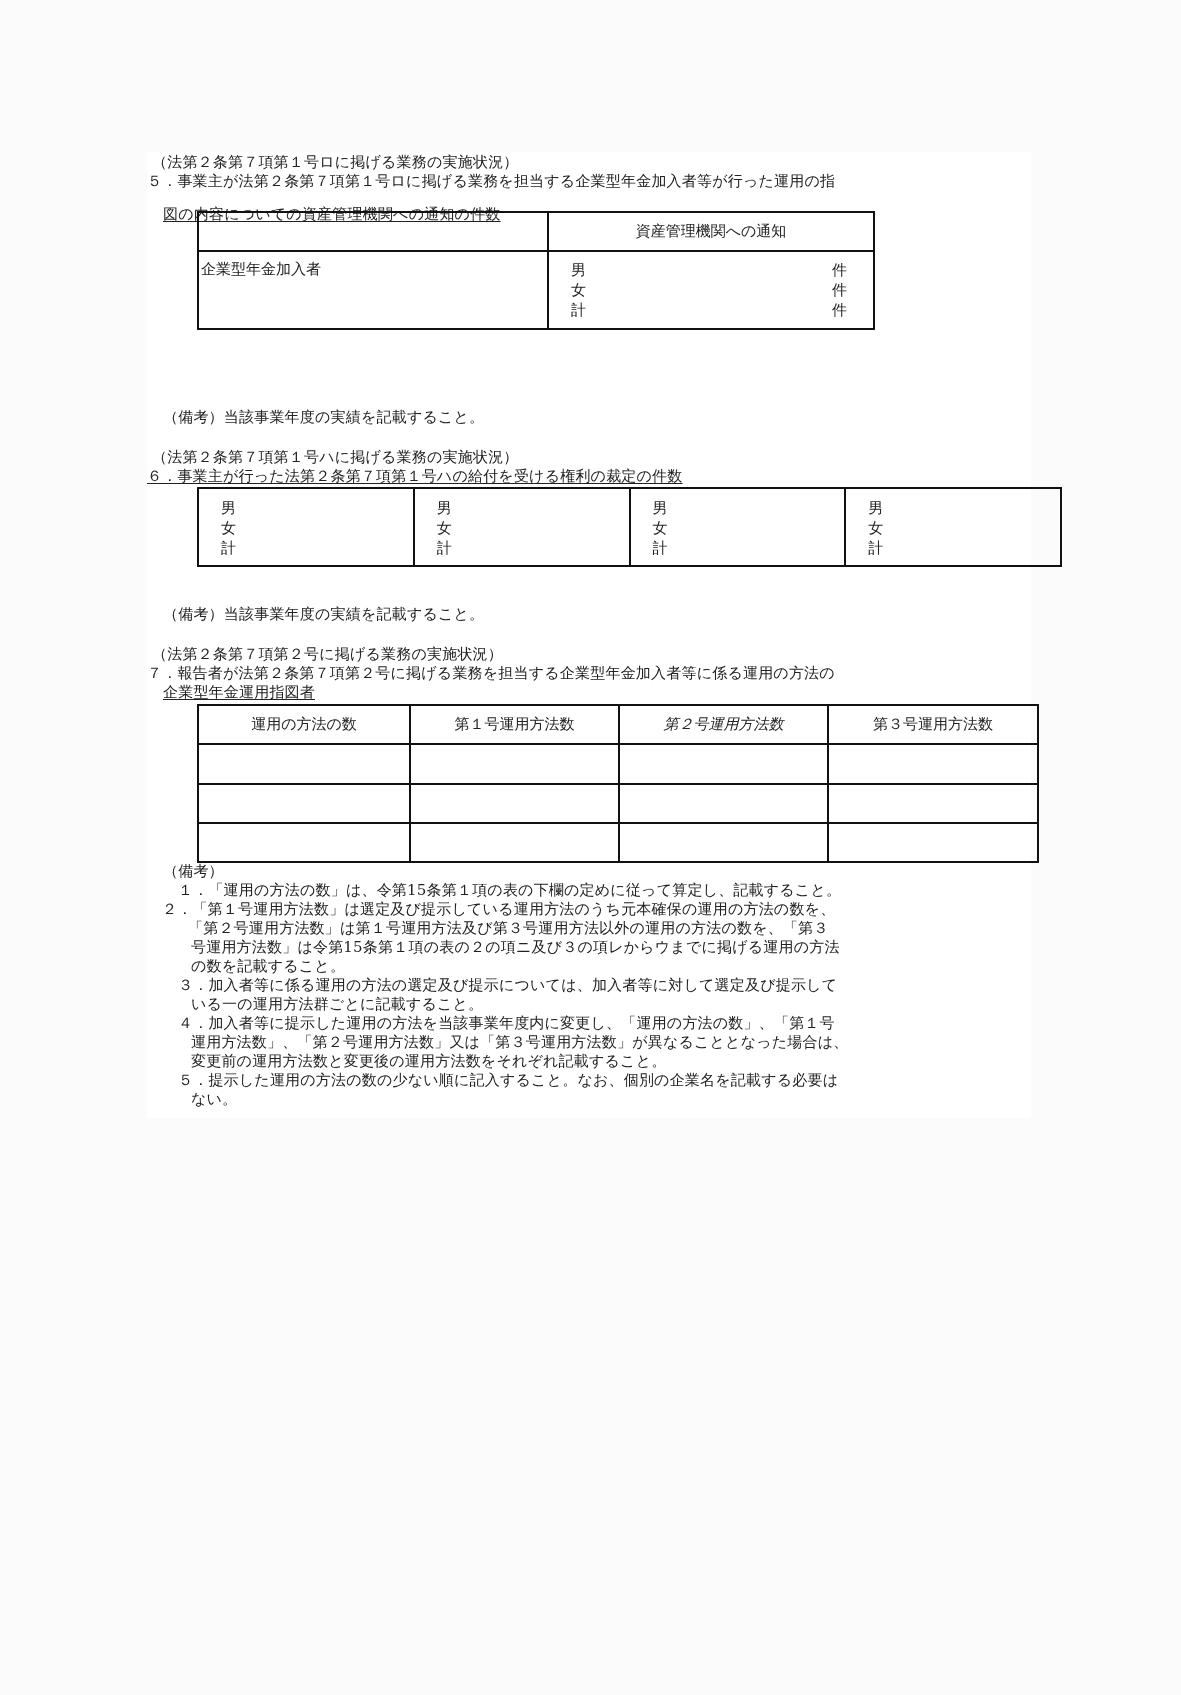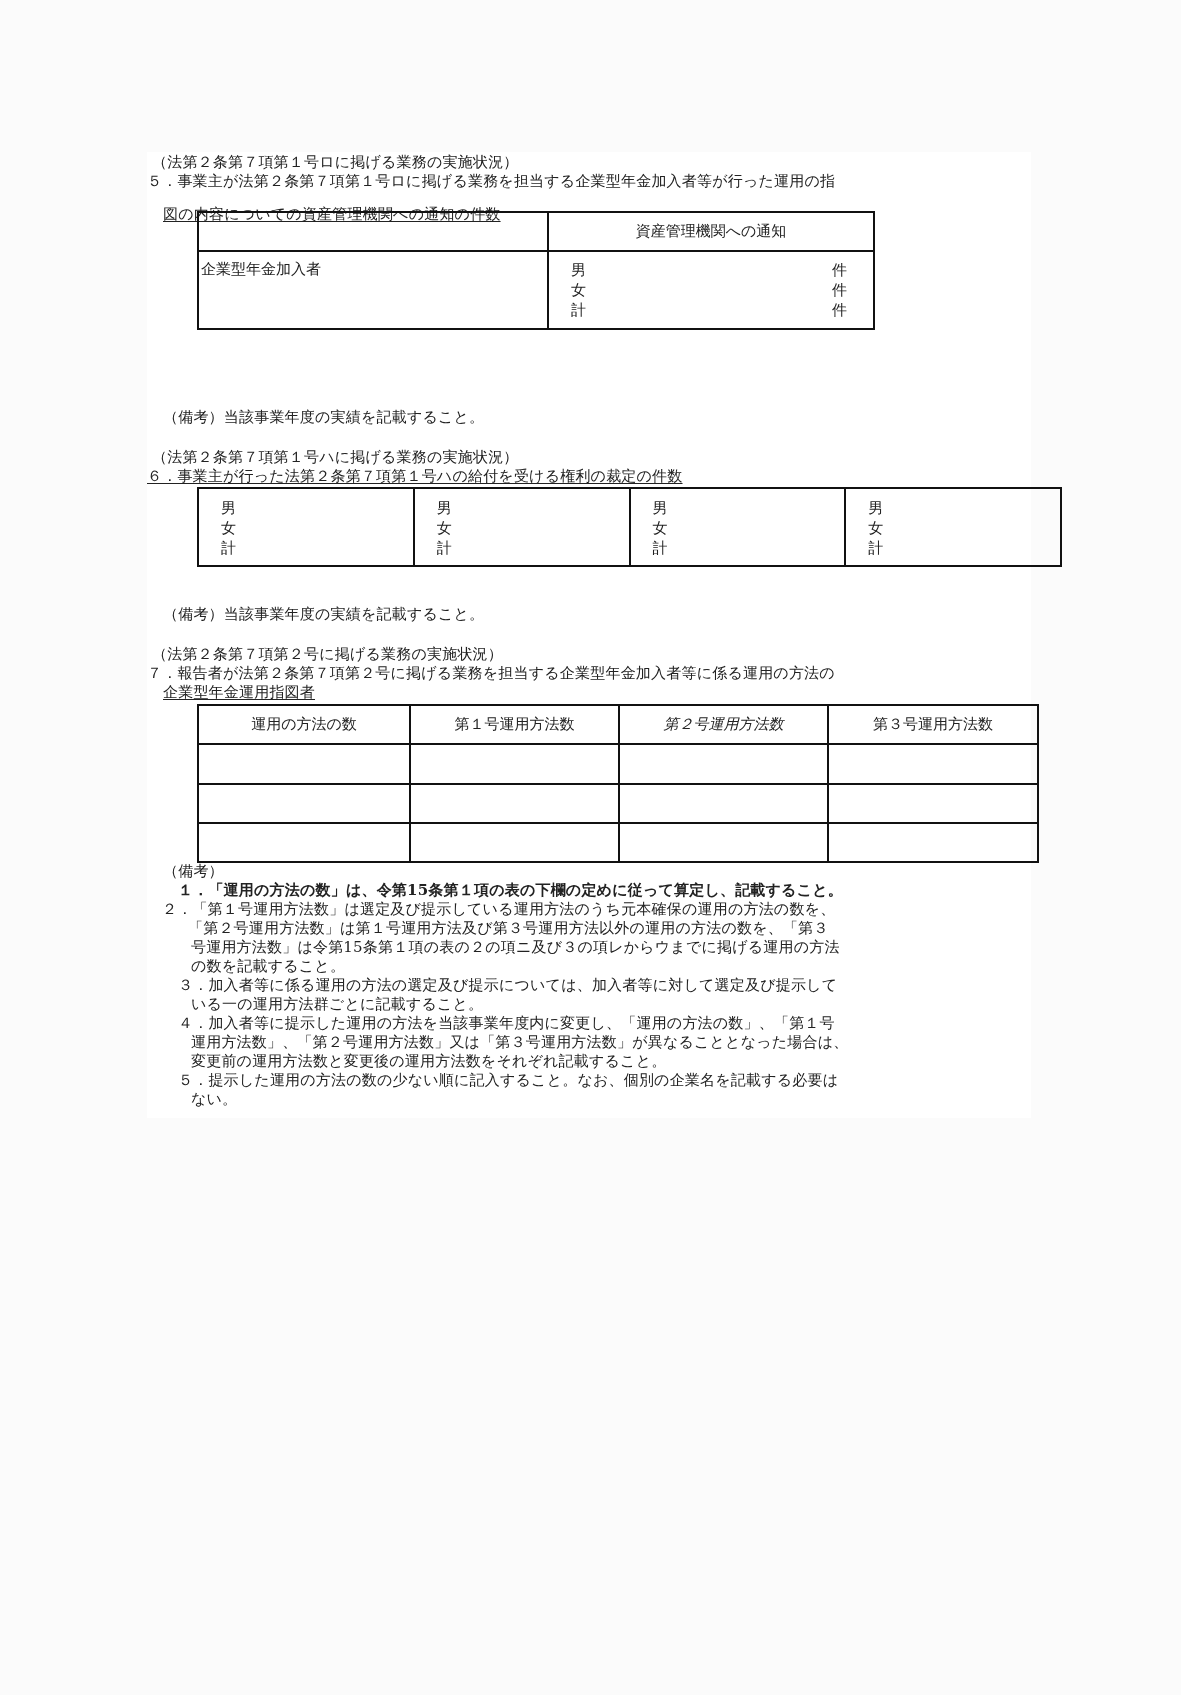--- a/index.html
+++ b/index.html
@@ -115,21 +115,21 @@
   <tr style="height:39px;">
     <td></td>
     <td></td>
     <td></td>
     <td></td>
   </tr>
 </tbody>
   </table>
 
 <div class="txt" style="left:163px;top:862px;">（備考）</div>
-<div class="txt" style="left:178px;top:881px;font-weight:bold;">１．「運用の方法の数」は、令第15条第１項の表の下欄の定めに従って算定し、記載すること。</div>
+<div class="txt" style="left:178px;top:881px;">１．「運用の方法の数」は、令第15条第１項の表の下欄の定めに従って算定し、記載すること。</div>
 <div class="txt" style="left:162px;top:900px;">２．「第１号運用方法数」は選定及び提示している運用方法のうち元本確保の運用の方法の数を、</div>
 <div class="txt" style="left:188px;top:919px;">「第２号運用方法数」は第１号運用方法及び第３号運用方法以外の運用の方法の数を、「第３</div>
 <div class="txt" style="left:191px;top:938px;text-align:right;">号運用方法数」は令第15条第１項の表の２の項ニ及び３の項レからウまでに掲げる運用の方法</div>
 <div class="txt" style="left:191px;top:957px;">の数を記載すること。</div>
 <div class="txt" style="left:178px;top:976px;">３．加入者等に係る運用の方法の選定及び提示については、加入者等に対して選定及び提示して</div>
 <div class="txt" style="left:191px;top:995px;">いる一の運用方法群ごとに記載すること。</div>
 <div class="txt" style="left:178px;top:1014px;">４．加入者等に提示した運用の方法を当該事業年度内に変更し、「運用の方法の数」、「第１号</div>
 <div class="txt" style="left:191px;top:1033px;">運用方法数」、「第２号運用方法数」又は「第３号運用方法数」が異なることとなった場合は、</div>
 <div class="txt" style="left:191px;top:1052px;">変更前の運用方法数と変更後の運用方法数をそれぞれ記載すること。</div>
 <div class="txt" style="left:178px;top:1071px;">５．提示した運用の方法の数の少ない順に記入すること。なお、個別の企業名を記載する必要は</div>

